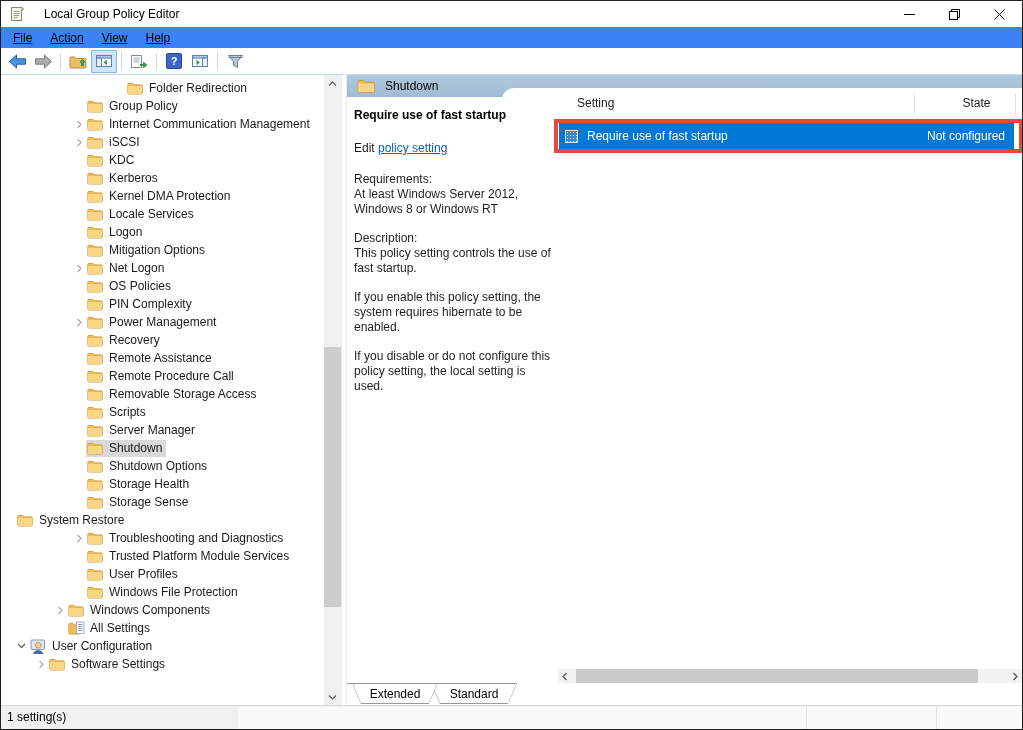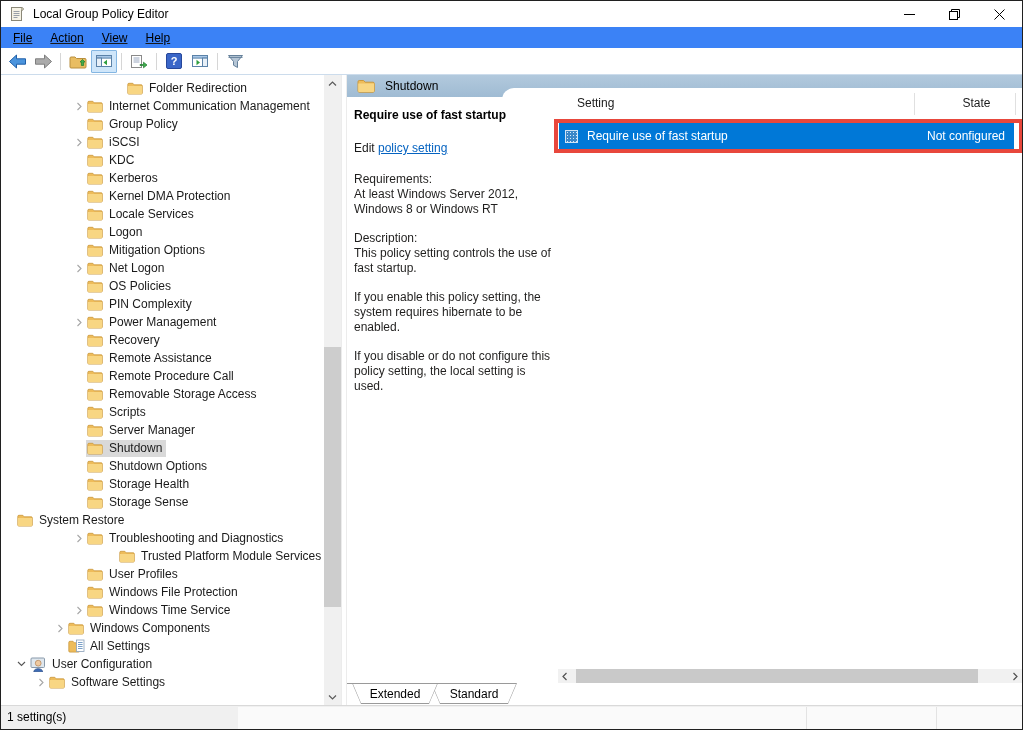--- a/index.html
+++ b/index.html
@@ -4,21 +4,21 @@
 <style>
   * { box-sizing: border-box; margin: 0; padding: 0; }
   html,body { width: 1023px; height: 730px; }
   body { font-family: "Liberation Sans", sans-serif; font-size: 12px; color:#1a1a1a; background:#fff; }
 
   .window { position:relative; width:1023px; height:730px; border:1px solid #202020;
             display:flex; flex-direction:column; background:#fff; overflow:hidden; }
 
   
   .titlebar { height:26px; display:flex; align-items:center; padding-left:8px; background:#fff; flex:0 0 auto; }
-  .title-text { margin-left:8px; font-size:12px; color:#000; }
+  .title-text { margin-left:19px; font-size:12px; color:#000; }
   .win-controls { margin-left:auto; display:flex; height:100%; }
   .win-btn { width:45px; height:100%; display:flex; align-items:center; justify-content:center; }
 
   
   .menubar { height:21px; display:flex; align-items:center; padding-left:3px; background:#3b82f6; flex:0 0 auto;text-decoration:underline; }
   .menu-item { padding:2px 9px; color:#000; }
 
   
   .toolbar { height:27px; display:flex; align-items:center; padding-left:3px; background:#fff;
              border-bottom:1px solid #ccdcec; flex:0 0 auto; }
@@ -234,48 +234,48 @@
               <span class="tree-icon">
                 <svg width="16" height="13" viewBox="0 0 16 13">
                   <path d="M0.8 2.4 C0.8 1.7 1.2 1.3 1.9 1.3 H5.8 L7.2 2.8 H14.2 C14.9 2.8 15.3 3.2 15.3 3.9 V11 C15.3 11.7 14.9 12.1 14.2 12.1 H1.9 C1.2 12.1 0.8 11.7 0.8 11 Z" fill="#eebc5a" stroke="#c9983f" stroke-width="0.8"></path>
                   <path d="M1 4.1 H15.1 V11 C15.1 11.6 14.7 12 14.1 12 H2 C1.4 12 1 11.6 1 11 Z" fill="#f8d683"></path>
                 </svg>
               </span>
               <span class="tree-label">Folder Redirection</span>
             </span>
           </div>
           <div class="tree-row" style="padding-left: 70px;">
+            <span class="chev-slot"></span>
+            <span class="row-body">
+              <span class="tree-icon">
+                <svg width="16" height="13" viewBox="0 0 16 13">
+                  <path d="M0.8 2.4 C0.8 1.7 1.2 1.3 1.9 1.3 H5.8 L7.2 2.8 H14.2 C14.9 2.8 15.3 3.2 15.3 3.9 V11 C15.3 11.7 14.9 12.1 14.2 12.1 H1.9 C1.2 12.1 0.8 11.7 0.8 11 Z" fill="#eebc5a" stroke="#c9983f" stroke-width="0.8"></path>
+                  <path d="M1 4.1 H15.1 V11 C15.1 11.6 14.7 12 14.1 12 H2 C1.4 12 1 11.6 1 11 Z" fill="#f8d683"></path>
+                </svg>
+              </span>
+              <span class="tree-label">Group Policy</span>
+            </span>
+          </div>
+          <div class="tree-row" style="padding-left: 70px;">
             <span class="chev-slot">
               <svg width="8" height="9" viewBox="0 0 8 9">
                 <path d="M2.5 1 L6 4.5 L2.5 8" fill="none" stroke="#a6a6a6" stroke-width="1.1"></path>
               </svg>
             </span>
             <span class="row-body">
               <span class="tree-icon">
                 <svg width="16" height="13" viewBox="0 0 16 13">
                   <path d="M0.8 2.4 C0.8 1.7 1.2 1.3 1.9 1.3 H5.8 L7.2 2.8 H14.2 C14.9 2.8 15.3 3.2 15.3 3.9 V11 C15.3 11.7 14.9 12.1 14.2 12.1 H1.9 C1.2 12.1 0.8 11.7 0.8 11 Z" fill="#eebc5a" stroke="#c9983f" stroke-width="0.8"></path>
                   <path d="M1 4.1 H15.1 V11 C15.1 11.6 14.7 12 14.1 12 H2 C1.4 12 1 11.6 1 11 Z" fill="#f8d683"></path>
                 </svg>
               </span>
               <span class="tree-label">Internet Communication Management</span>
             </span>
           </div>
           <div class="tree-row" style="padding-left: 70px;">
-            <span class="chev-slot"></span>
-            <span class="row-body">
-              <span class="tree-icon">
-                <svg width="16" height="13" viewBox="0 0 16 13">
-                  <path d="M0.8 2.4 C0.8 1.7 1.2 1.3 1.9 1.3 H5.8 L7.2 2.8 H14.2 C14.9 2.8 15.3 3.2 15.3 3.9 V11 C15.3 11.7 14.9 12.1 14.2 12.1 H1.9 C1.2 12.1 0.8 11.7 0.8 11 Z" fill="#eebc5a" stroke="#c9983f" stroke-width="0.8"></path>
-                  <path d="M1 4.1 H15.1 V11 C15.1 11.6 14.7 12 14.1 12 H2 C1.4 12 1 11.6 1 11 Z" fill="#f8d683"></path>
-                </svg>
-              </span>
-              <span class="tree-label">Group Policy</span>
-            </span>
-          </div>
-          <div class="tree-row" style="padding-left: 70px;">
             <span class="chev-slot">
               <svg width="8" height="9" viewBox="0 0 8 9">
                 <path d="M2.5 1 L6 4.5 L2.5 8" fill="none" stroke="#a6a6a6" stroke-width="1.1"></path>
               </svg>
             </span>
             <span class="row-body">
               <span class="tree-icon">
                 <svg width="16" height="13" viewBox="0 0 16 13">
                   <path d="M0.8 2.4 C0.8 1.7 1.2 1.3 1.9 1.3 H5.8 L7.2 2.8 H14.2 C14.9 2.8 15.3 3.2 15.3 3.9 V11 C15.3 11.7 14.9 12.1 14.2 12.1 H1.9 C1.2 12.1 0.8 11.7 0.8 11 Z" fill="#eebc5a" stroke="#c9983f" stroke-width="0.8"></path>
                   <path d="M1 4.1 H15.1 V11 C15.1 11.6 14.7 12 14.1 12 H2 C1.4 12 1 11.6 1 11 Z" fill="#f8d683"></path>
@@ -553,21 +553,21 @@
             <span class="row-body">
               <span class="tree-icon">
                 <svg width="16" height="13" viewBox="0 0 16 13">
                   <path d="M0.8 2.4 C0.8 1.7 1.2 1.3 1.9 1.3 H5.8 L7.2 2.8 H14.2 C14.9 2.8 15.3 3.2 15.3 3.9 V11 C15.3 11.7 14.9 12.1 14.2 12.1 H1.9 C1.2 12.1 0.8 11.7 0.8 11 Z" fill="#eebc5a" stroke="#c9983f" stroke-width="0.8"></path>
                   <path d="M1 4.1 H15.1 V11 C15.1 11.6 14.7 12 14.1 12 H2 C1.4 12 1 11.6 1 11 Z" fill="#f8d683"></path>
                 </svg>
               </span>
               <span class="tree-label">Troubleshooting and Diagnostics</span>
             </span>
           </div>
-          <div class="tree-row" style="padding-left: 102px;">
+          <div class="tree-row" style="padding-left: 70px;">
             <span class="chev-slot"></span>
             <span class="row-body">
               <span class="tree-icon">
                 <svg width="16" height="13" viewBox="0 0 16 13">
                   <path d="M0.8 2.4 C0.8 1.7 1.2 1.3 1.9 1.3 H5.8 L7.2 2.8 H14.2 C14.9 2.8 15.3 3.2 15.3 3.9 V11 C15.3 11.7 14.9 12.1 14.2 12.1 H1.9 C1.2 12.1 0.8 11.7 0.8 11 Z" fill="#eebc5a" stroke="#c9983f" stroke-width="0.8"></path>
                   <path d="M1 4.1 H15.1 V11 C15.1 11.6 14.7 12 14.1 12 H2 C1.4 12 1 11.6 1 11 Z" fill="#f8d683"></path>
                 </svg>
               </span>
               <span class="tree-label">Trusted Platform Module Services</span>
             </span>
@@ -587,36 +587,20 @@
           <div class="tree-row" style="padding-left: 70px;">
             <span class="chev-slot"></span>
             <span class="row-body">
               <span class="tree-icon">
                 <svg width="16" height="13" viewBox="0 0 16 13">
                   <path d="M0.8 2.4 C0.8 1.7 1.2 1.3 1.9 1.3 H5.8 L7.2 2.8 H14.2 C14.9 2.8 15.3 3.2 15.3 3.9 V11 C15.3 11.7 14.9 12.1 14.2 12.1 H1.9 C1.2 12.1 0.8 11.7 0.8 11 Z" fill="#eebc5a" stroke="#c9983f" stroke-width="0.8"></path>
                   <path d="M1 4.1 H15.1 V11 C15.1 11.6 14.7 12 14.1 12 H2 C1.4 12 1 11.6 1 11 Z" fill="#f8d683"></path>
                 </svg>
               </span>
               <span class="tree-label">Windows File Protection</span>
-            </span>
-          </div>
-          <div class="tree-row" style="padding-left: 70px;">
-            <span class="chev-slot">
-              <svg width="8" height="9" viewBox="0 0 8 9">
-                <path d="M2.5 1 L6 4.5 L2.5 8" fill="none" stroke="#a6a6a6" stroke-width="1.1"></path>
-              </svg>
-            </span>
-            <span class="row-body">
-              <span class="tree-icon">
-                <svg width="16" height="13" viewBox="0 0 16 13">
-                  <path d="M0.8 2.4 C0.8 1.7 1.2 1.3 1.9 1.3 H5.8 L7.2 2.8 H14.2 C14.9 2.8 15.3 3.2 15.3 3.9 V11 C15.3 11.7 14.9 12.1 14.2 12.1 H1.9 C1.2 12.1 0.8 11.7 0.8 11 Z" fill="#eebc5a" stroke="#c9983f" stroke-width="0.8"></path>
-                  <path d="M1 4.1 H15.1 V11 C15.1 11.6 14.7 12 14.1 12 H2 C1.4 12 1 11.6 1 11 Z" fill="#f8d683"></path>
-                </svg>
-              </span>
-              <span class="tree-label">Windows Time Service</span>
             </span>
           </div>
           <div class="tree-row" style="padding-left: 51px;">
             <span class="chev-slot">
               <svg width="8" height="9" viewBox="0 0 8 9">
                 <path d="M2.5 1 L6 4.5 L2.5 8" fill="none" stroke="#a6a6a6" stroke-width="1.1"></path>
               </svg>
             </span>
             <span class="row-body">
               <span class="tree-icon">

